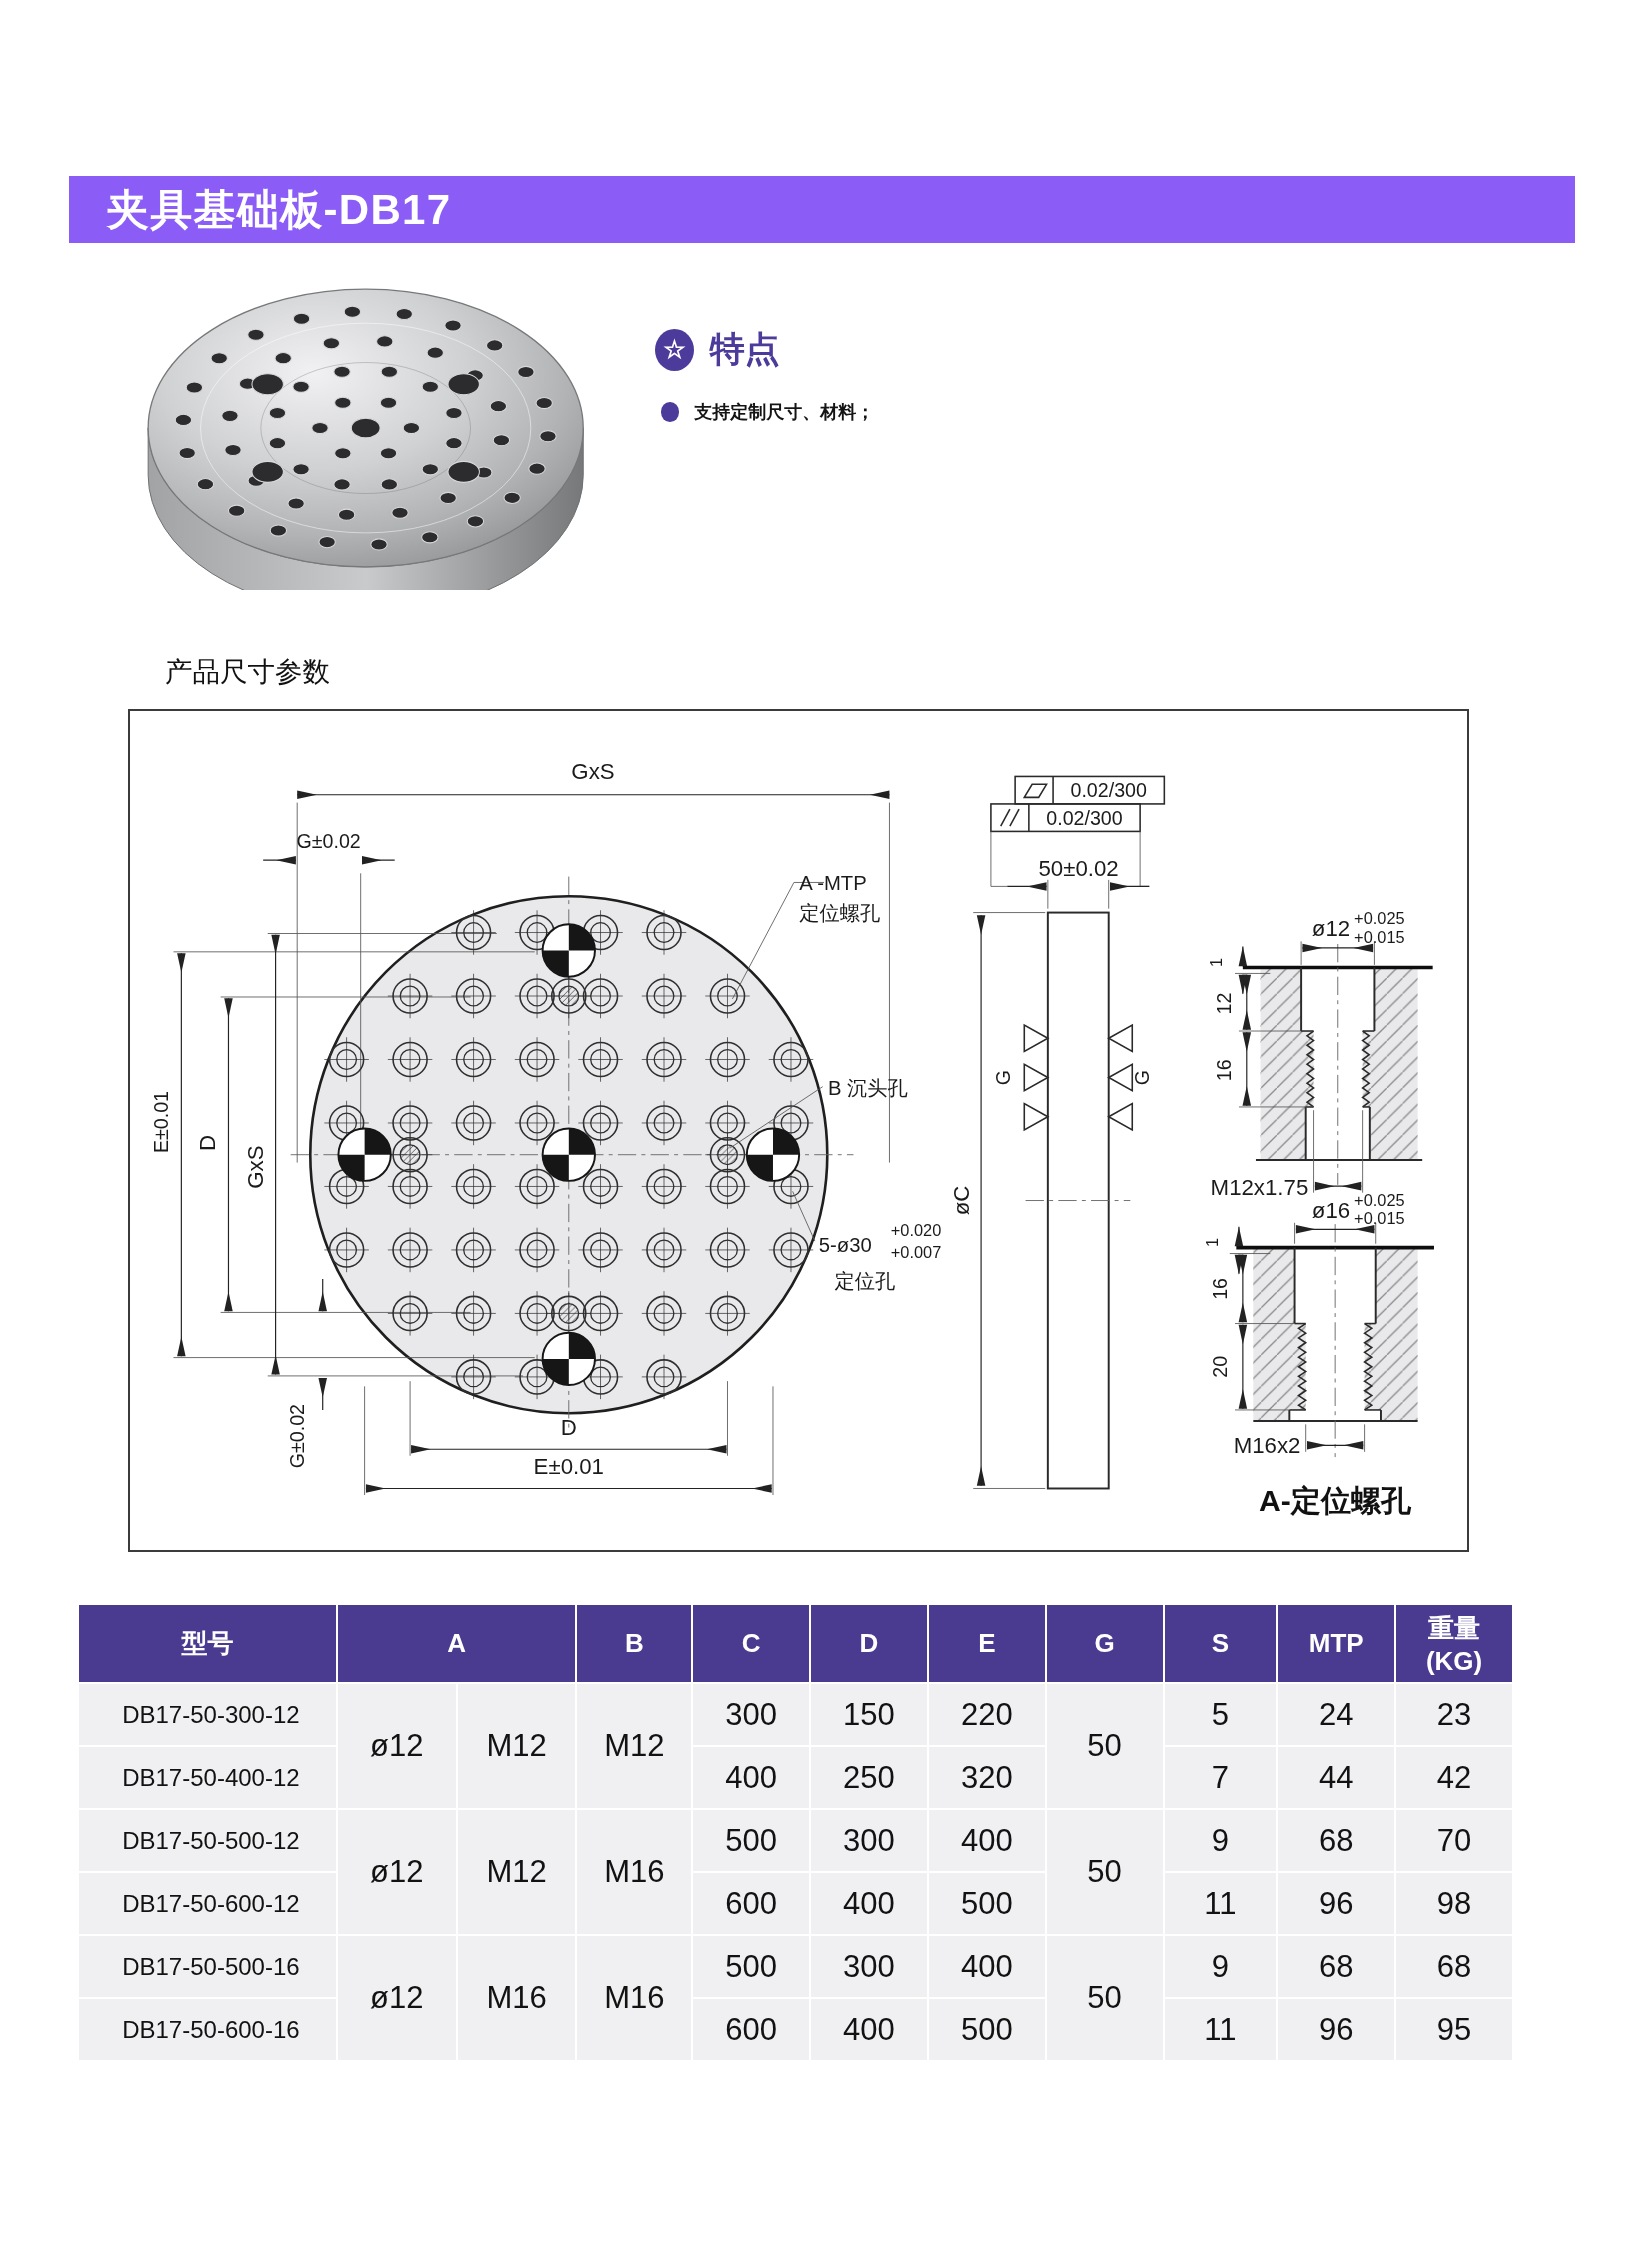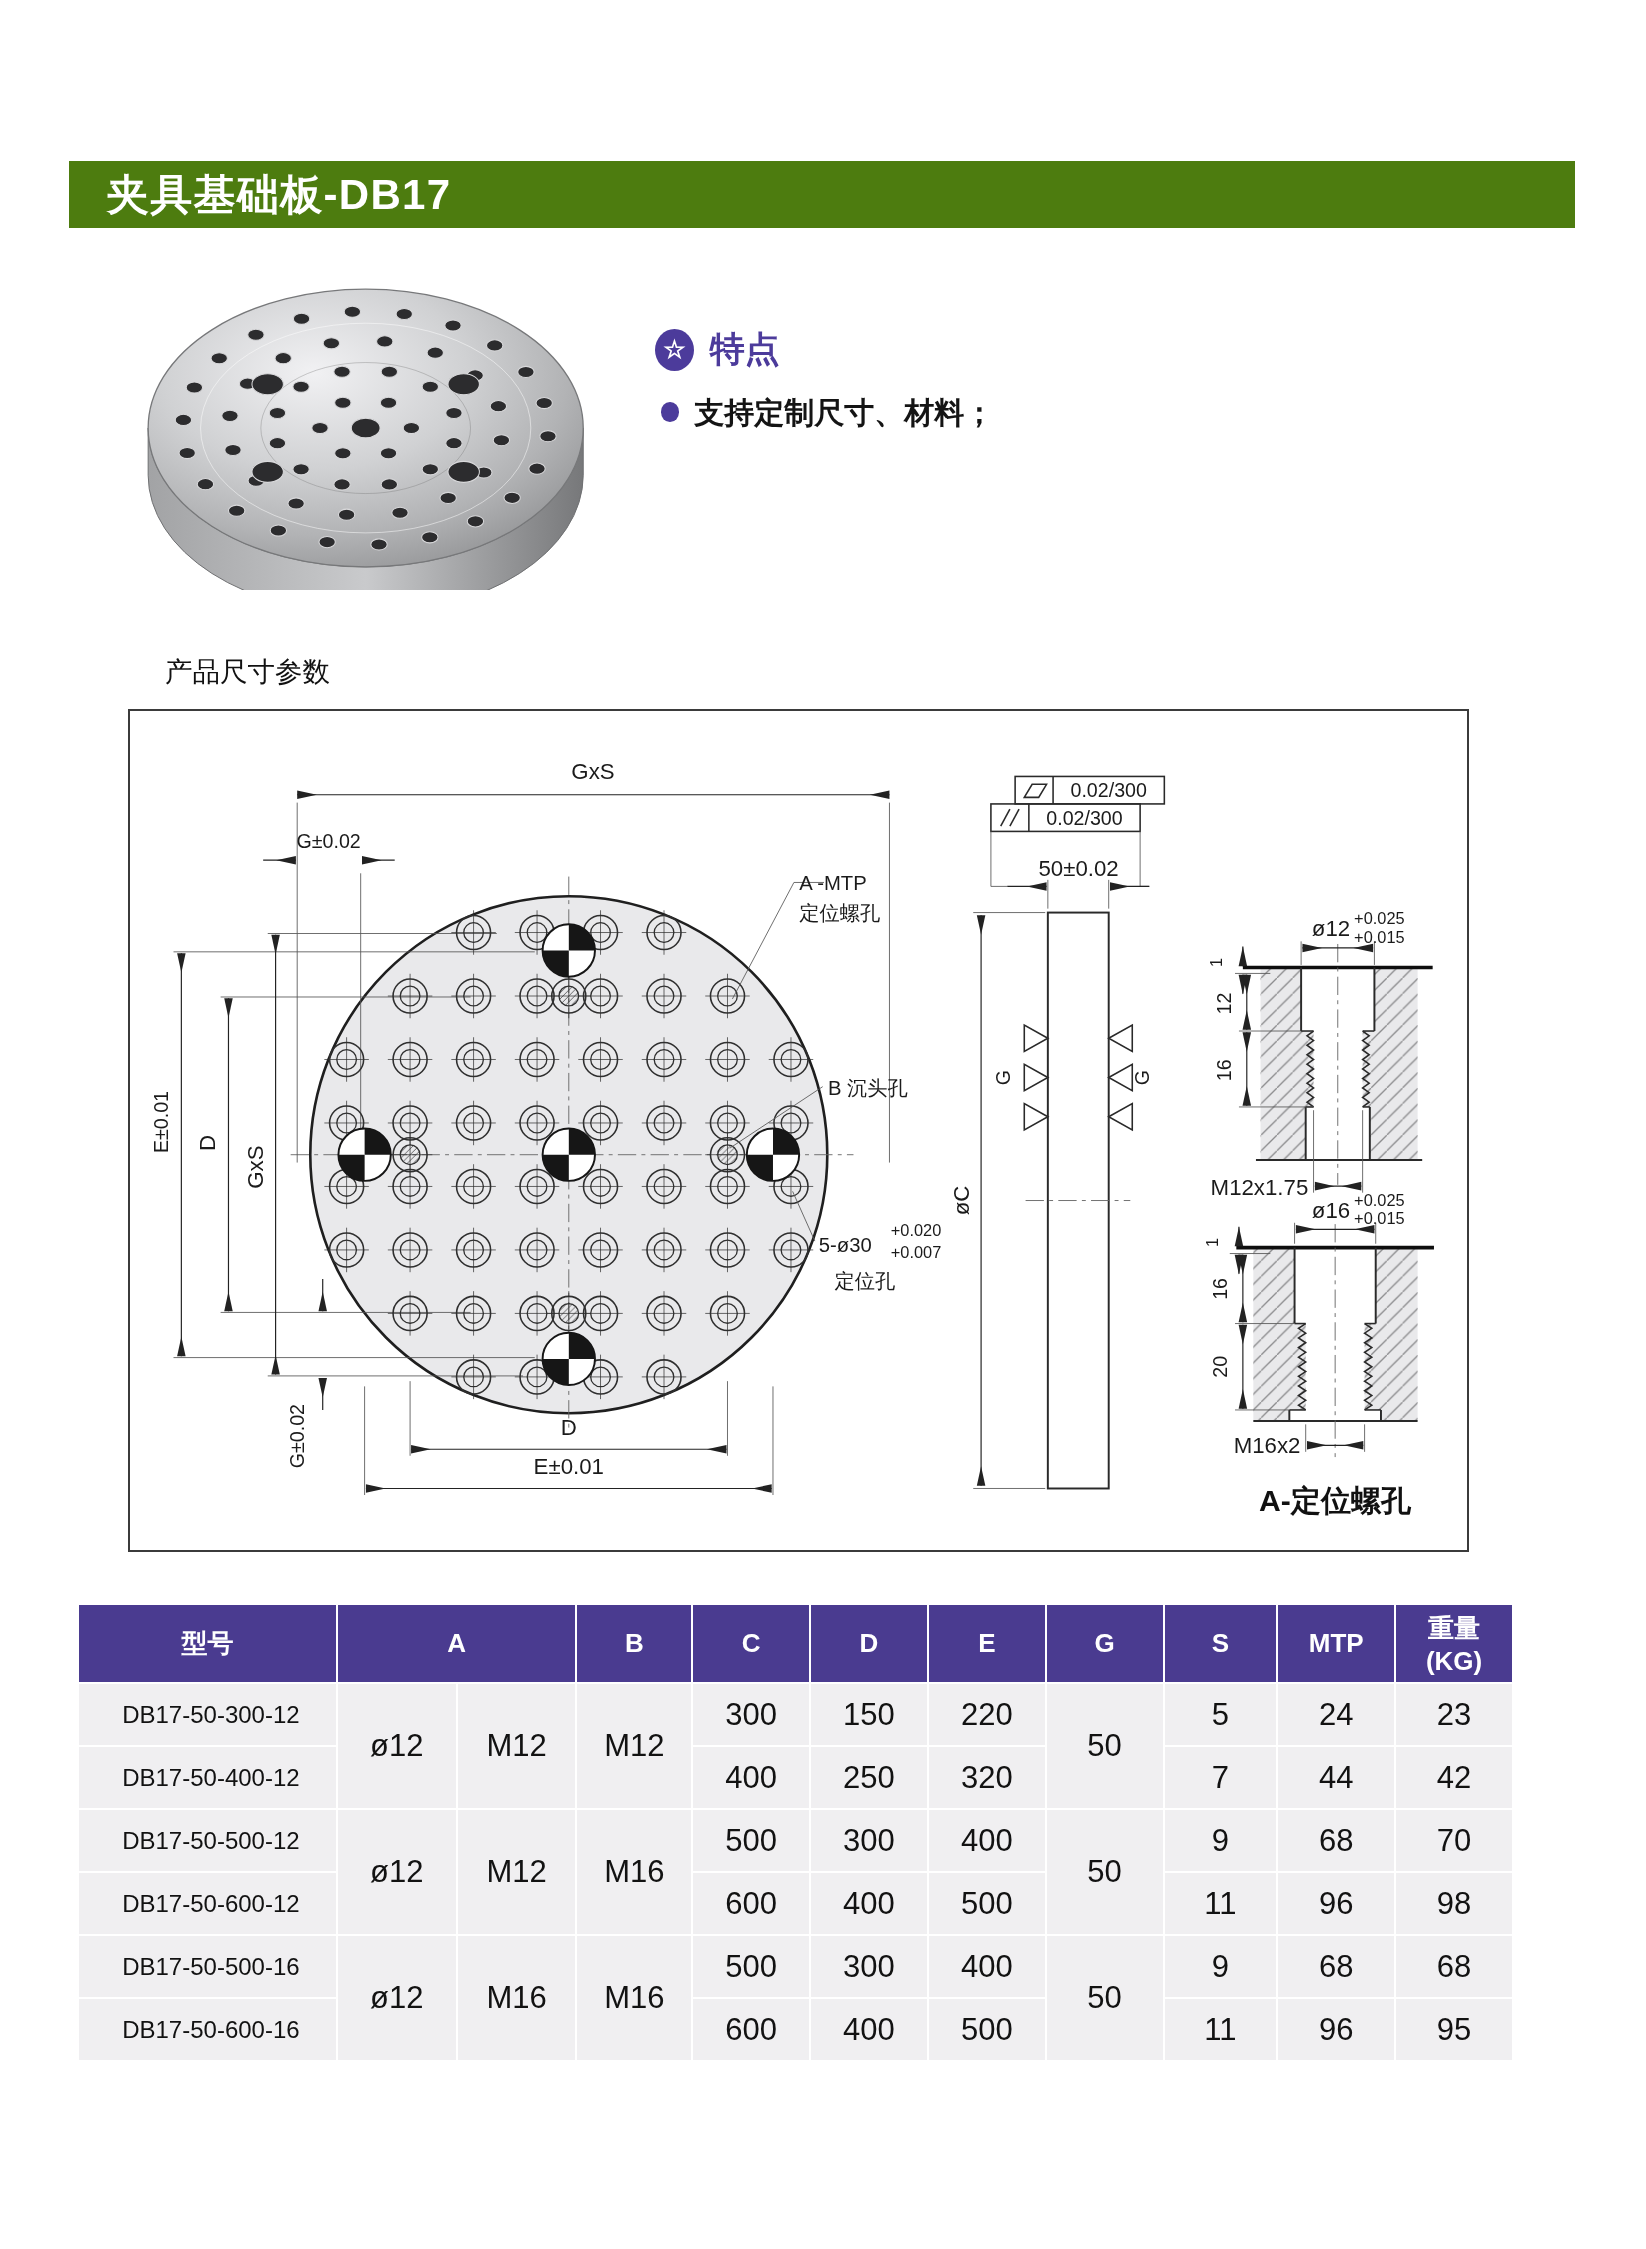--- a/index.html
+++ b/index.html
@@ -1,31 +1,31 @@
 <!DOCTYPE html>
 <html style="font-size:10.5px"><head>
 <meta charset="utf-8">
 <style>
   html,body{margin:0;padding:0;background:#fff;}
   .page{position:relative;width:1647px;height:2250px;background:#fff;overflow:hidden;
         font-family:"Liberation Sans",sans-serif;color:#111;}
   
-  .banner{position:absolute;left:69px;top:161px;width:1506px;height:67px;background:#4d7c0f;
+  .banner{position:absolute;left:69px;top:176px;width:1506px;height:67px;background:#8b5cf6;
           display:flex;align-items:center;}
   .banner h1{margin:0 0 0 38px;font-size:42px;font-weight:800;color:#fff;letter-spacing:1.3px;}
   
   .photo{position:absolute;left:118px;top:272px;width:498px;height:318px;}
   
   .features{position:absolute;left:655px;top:326px;width:930px;}
   .feat-head{display:flex;align-items:center;gap:15.7px;}
   .feat-star{width:39px;height:42px;border-radius:50%;background:#4C3B9B;display:flex;
              align-items:center;justify-content:center;color:#fff;font-size:25px;font-weight:700;}
   .feat-title{font-size:35px;font-weight:800;color:#4C3B9B;}
   .feat-items{margin:19.6px 0 0 5.2px;padding-left:34px;list-style:none;}
-  .feat-items li{position:relative;font-size:30px;font-weight:700;color:#141414;line-height:39px;margin-bottom:2.6px;}
+  .feat-items li{position:relative;font-size:18px;font-weight:700;color:#141414;line-height:39px;margin-bottom:2.6px;}
   .feat-items li .dot{position:absolute;left:-33px;top:9.8px;width:17.7px;height:19.6px;border-radius:50%;background:#4C3B9B;}
   .feat-items li span.l{display:block;}
   
   .section-title{position:absolute;left:165px;top:654px;font-size:27.5px;font-weight:400;color:#111;}
   
   .frame{position:absolute;left:128px;top:709px;width:1341px;height:843px;border:2px solid #3b3b3b;
          box-sizing:border-box;background:#fff;}
   .frame svg{display:block;width:100%;height:100%;font-family:"Liberation Sans",sans-serif;}
   .s2{stroke:#2a2a2a;stroke-width:2.4;fill:none}
   .s25{stroke:#2a2a2a;stroke-width:3;fill:none}

